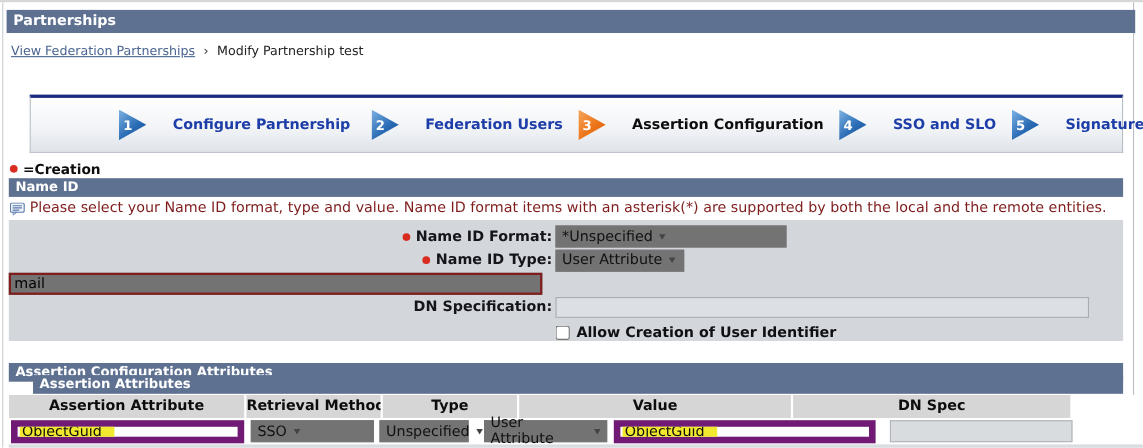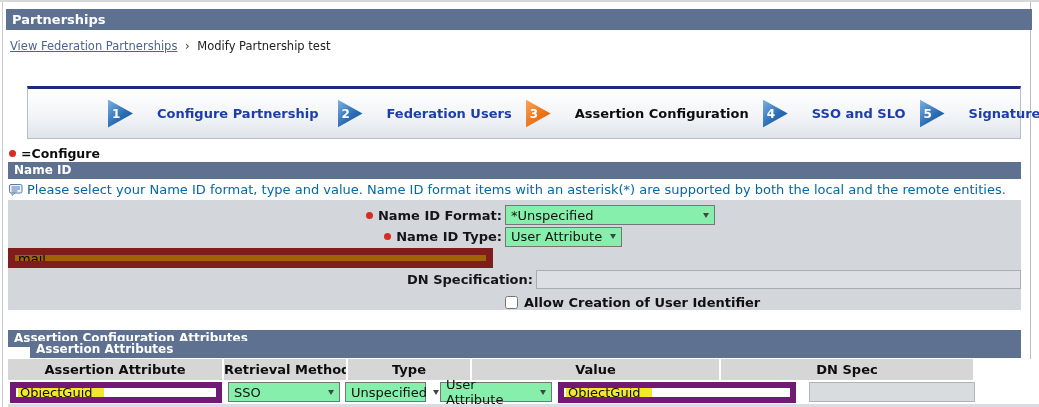--- a/index.html
+++ b/index.html
@@ -40,34 +40,34 @@
   .required-note{position:absolute;left:9px;top:144px;font-size:12.5px;font-weight:bold;color:#0c0c0c;display:flex;align-items:center;gap:5px;}
   .req-dot{width:7px;height:7px;border-radius:50%;background:var(--required-red);display:inline-block;flex:0 0 auto;}
 
   
   .bar{position:absolute;background:var(--bar-slate);color:#fff;font-size:12px;font-weight:bold;height:17px;line-height:17px;padding-left:6px;}
   .nameid-bar{left:8px;top:160px;width:1013px;}
   .acc-bar{left:8px;top:328px;width:1013px;}
   .aa-bar{left:30px;top:339px;width:991px;}
 
   
-  .help-row{position:absolute;left:9px;top:180px;display:flex;align-items:center;gap:4px;font-size:13px;color:#0369a1;}
+  .help-row{position:absolute;left:9px;top:180px;display:flex;align-items:center;gap:4px;font-size:13px;color:#7f1d1d;}
   .help-row svg{margin-top:1px;flex:0 0 auto;}
 
   
   .form-panel{position:absolute;left:8px;top:198px;width:1013px;height:110px;background:#d3d6db;padding-top:4px;}
   .frow{display:flex;align-items:center;}
-  .frow.r1{height:22px;}.frow.r2{height:21px;}.frow.r3{height:22px;}.frow.r4{height:21px;justify-content:flex-end;}.frow.r5{height:24px;}
+  .frow.r1{height:22px;}.frow.r2{height:21px;}.frow.r3{height:22px;}.frow.r4{height:21px;}.frow.r5{height:24px;}
   .flabel{width:497px;text-align:right;font-size:13px;font-weight:bold;color:#14151a;display:flex;justify-content:flex-end;align-items:center;gap:5px;padding-right:3px;}
   .fctrl{display:flex;align-items:center;}
-  .sel{display:inline-flex;justify-content:space-between;align-items:center;background:#86efac;border:1px solid #767676;height:20px;padding:0 5px;font-size:13px;color:#111;cursor:pointer;}
+  .sel{display:inline-flex;justify-content:flex-start;align-items:center;background:#737373;border:1px solid #767676;height:20px;padding:0 5px;font-size:13px;color:#111;cursor:pointer;}
   .sel .chev{width:0;height:0;border-left:3.5px solid transparent;border-right:3.5px solid transparent;border-top:5px solid #444;margin-left:6px;}
   .sel.w-format{width:210px;}
   .sel.w-type{width:117px;}
-  .txt-input{height:20px;border:7px solid #7f1d1d;background:#a16207;font-family:inherit;font-size:13px;padding:0 3px;width:485px;}
+  .txt-input{height:20px;border:2px solid #7f1d1d;background:#737373;font-family:inherit;font-size:13px;padding:0 3px;width:485px;}
   .txt-input.disabled{background:#dcdfe3;border:1px solid #a8adb4;height:19px;}
   .chkrow input[type=checkbox]{width:13px;height:13px;margin:0;cursor:pointer;}
   .chk-label{font-size:13px;font-weight:bold;color:#101014;margin-left:6px;}
 
   
   .table-wrap{position:absolute;left:8px;top:357px;width:1031px;height:45px;overflow:hidden;background:#fff;}
   .attr-table{width:1110px;}
   .thead{display:flex;gap:2px;background:#fff;height:21px;}
   .th{background:#d6d6d6;font-size:13px;font-weight:bold;color:#0d0d0d;text-align:center;line-height:21px;overflow:hidden;white-space:nowrap;}
   .trow{display:flex;align-items:center;height:24px;background:#fff;}
@@ -133,21 +133,21 @@
     <span class="arrow">
         <i class="tri"></i>
         <b class="num">5</b>
       </span>
     <span class="step-label">Signature and Encryption</span>
   </div>
 </div>
 
 <div class="required-note">
   <span class="req-dot"></span>
-  <span>=Configure</span>
+  <span>=Creation</span>
 </div>
 
 <div class="bar nameid-bar">Name ID</div>
 
 <div class="help-row">
   <svg width="14" height="13" viewBox="0 0 14 13">
     <rect x="0.5" y="0.5" width="12.5" height="8.5" rx="1.5" fill="#eef3fb" stroke="#5b79ab"></rect>
     <path d="M3 11.5 L3 9 L6.2 9 Z" fill="#eef3fb" stroke="#5b79ab" stroke-width="0.8"></path>
     <line x1="2.5" y1="3" x2="11" y2="3" stroke="#5b79ab"></line>
     <line x1="2.5" y1="5" x2="11" y2="5" stroke="#5b79ab"></line>

